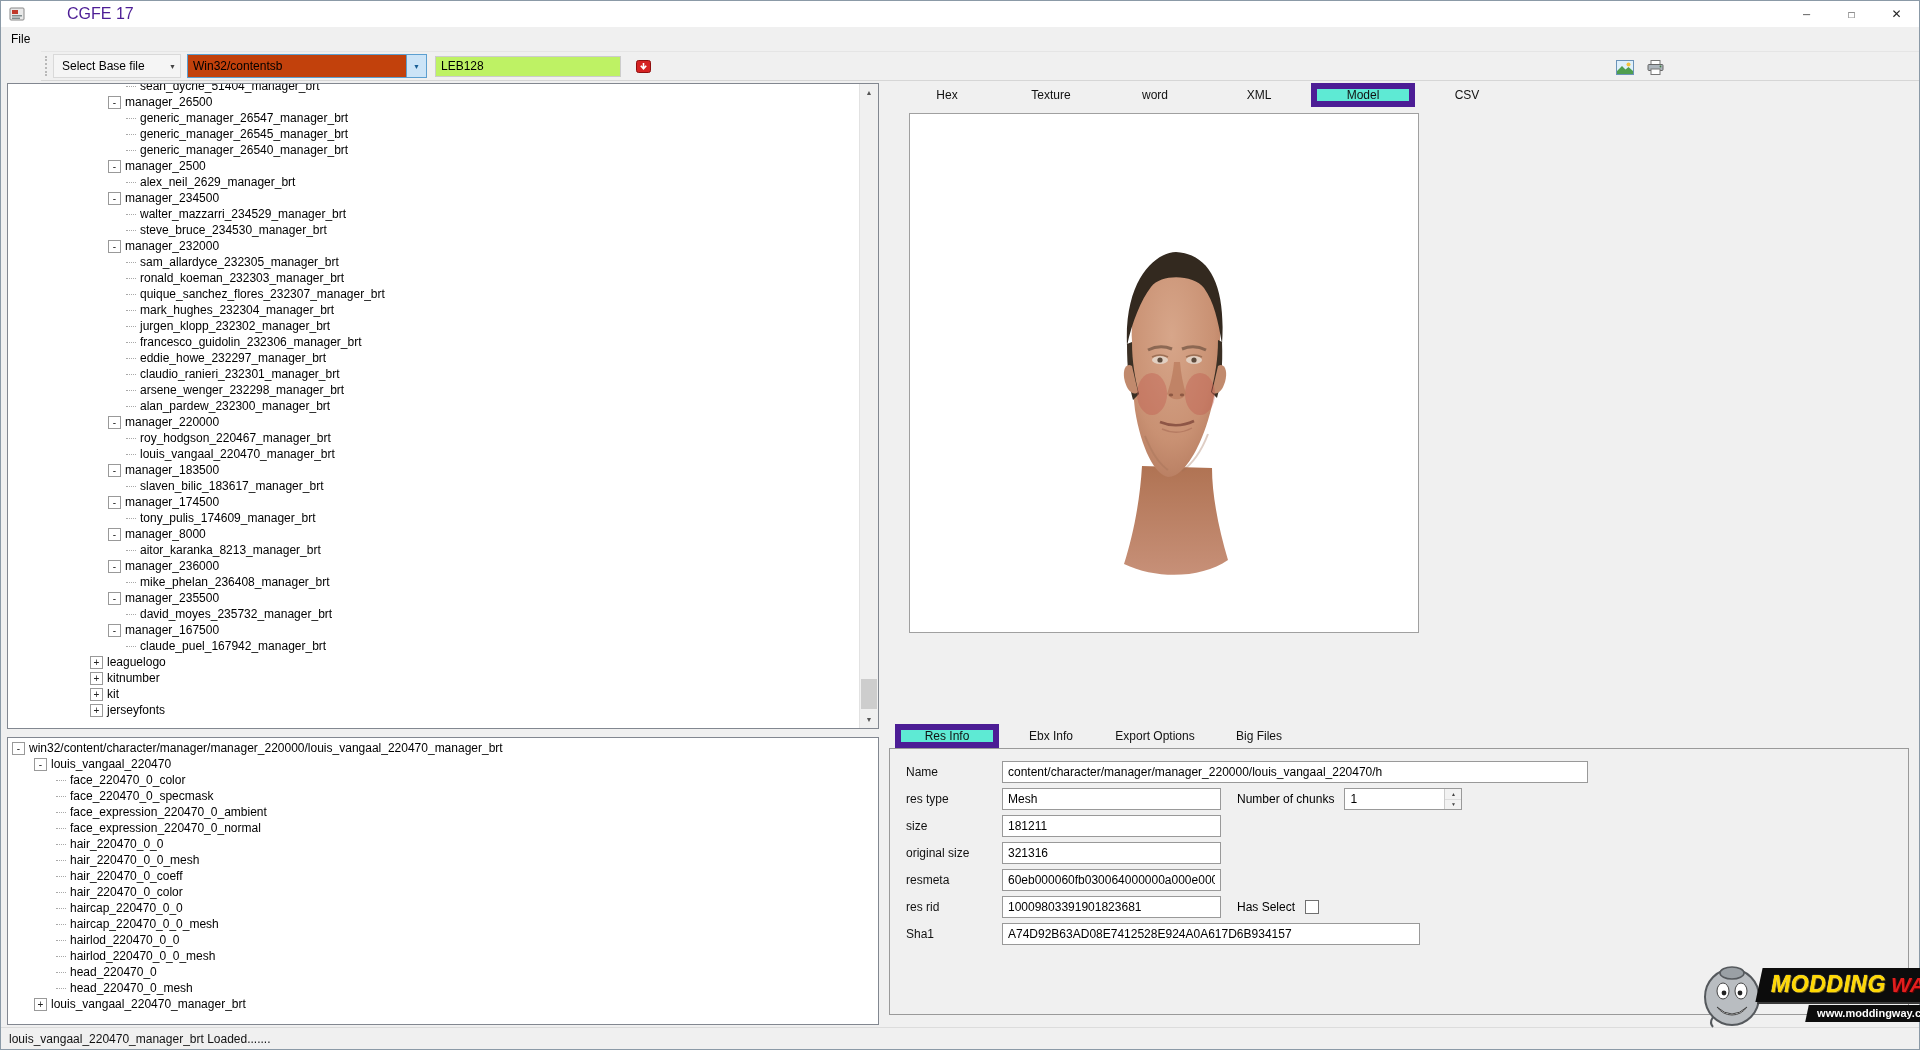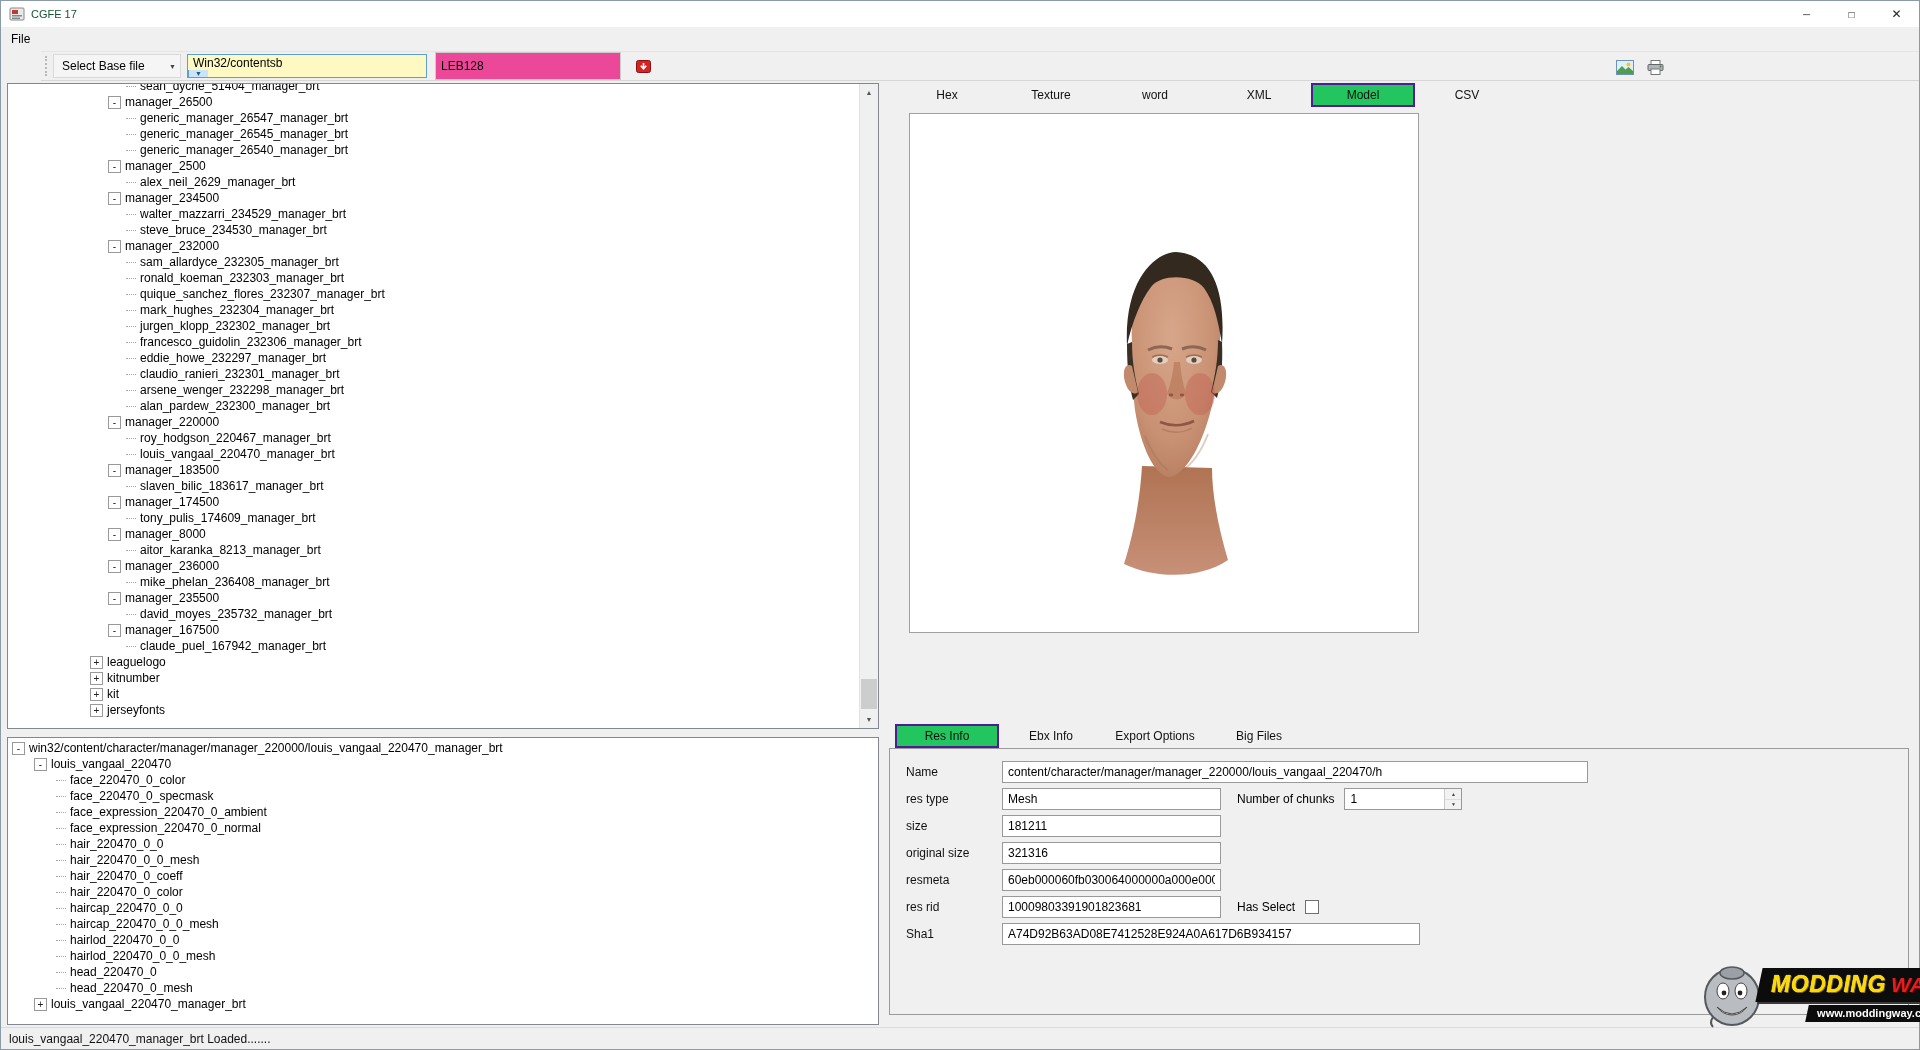--- a/index.html
+++ b/index.html
@@ -6,38 +6,38 @@
   html,body { width:1920px; height:1050px; overflow:hidden; }
   body {
     font-family: "Liberation Sans", "DejaVu Sans", sans-serif;
     font-size: 12px; color:#000; background:#f0f0f0; cursor: default;
   }
   .window { position:absolute; inset:0; border:1px solid #8b9aa7; display:flex; flex-direction:column; background:#f0f0f0; }
 
   
   .titlebar { height:26px; background:#ffffff; display:flex; align-items:center; flex:none; }
   .app-icon { width:16px; height:16px; margin:0 6px 0 8px; flex:none; }
-  .title-text { font-size:11px; color:#14532d; }
+  .title-text { font-size:16px; color:#4c1d95;margin-left:36px; }
   .win-controls { margin-left:auto; display:flex; height:100%; }
   .win-btn { width:45px; height:100%; display:flex; align-items:center; justify-content:center; font-size:10px; color:#222; }
   .win-btn.close { font-size:12px; }
 
   
   .menubar { height:24px; background:#f0f0f0; display:flex; align-items:center; flex:none; border-bottom:1px solid #f0f0f0; }
   .menu-item { padding:0 10px; height:100%; display:flex; align-items:center; }
 
   
   .toolbar { height:30px; background:#f0f0f0; border-bottom:1px solid #d6d6d6; border-top:1px solid #e5e5e5; display:flex; align-items:center; flex:none; position:relative;margin-left:40px; }
   .grip { width:4px; height:20px; margin:0 4px 0 4px; border-left:2px dotted #b8b8b8; }
   .combo-flat { height:24px; width:128px; display:flex; align-items:center; padding:0 4px 0 8px; border:1px solid #d9d9d9; background:#f5f5f5; margin-right:6px; }
   .combo-flat .arrow { margin-left:auto; font-size:7px; color:#444; }
-  .combo-box { height:24px; width:240px; display:flex; align-items:stretch; border:1px solid #5c9fd0; background:#fef9c3; margin-right:8px;flex-direction:column; }
+  .combo-box { height:24px; width:240px; display:flex; align-items:stretch; border:1px solid #5c9fd0; background:#c2410c; margin-right:8px; }
   .combo-box .cb-text { flex:1; display:flex; align-items:center; padding-left:5px; }
   .combo-box .cb-btn { width:20px; background:#cce4f7; border-left:1px solid #5c9fd0; display:flex; align-items:center; justify-content:center; font-size:7px; color:#1a5e94; }
-  .leb-input { height:28px; width:186px; border:1px solid #cccccc; background:#ec4899; font:12px "Liberation Sans", sans-serif; padding:0 5px; margin-right:10px; }
+  .leb-input { height:21px; width:186px; border:1px solid #cccccc; background:#bef264; font:12px "Liberation Sans", sans-serif; padding:0 5px; margin-right:10px; }
   .tool-icon-btn { width:24px; height:24px; display:flex; align-items:center; justify-content:center; }
   .tb-right { position:absolute; left:1572px; top:3px; display:flex; gap:6px; }
 
   
   .main { flex:1; display:flex; overflow:hidden; }
   .left-col { width:878px; flex:none; display:flex; flex-direction:column; padding:2px 0 2px 6px; }
   .tree-panel { border:1px solid #828790; background:#fff; overflow:hidden; position:relative; }
   .tree-top { height:646px; flex:none; }
   .h-splitter { height:8px; flex:none; }
   .tree-bottom { flex:1; }
@@ -53,21 +53,21 @@
   
   .vscroll { position:absolute; top:0; right:0; bottom:0; width:19px; background:#f0f0f0; border-left:1px solid #e2e2e2; }
   .vs-arrow { height:17px; display:flex; align-items:center; justify-content:center; font-size:7px; color:#555; }
   .vs-arrow.down { position:absolute; bottom:0; left:0; right:0; }
   .vs-thumb { position:absolute; left:1px; right:1px; bottom:19px; height:30px; background:#cdcdcd; }
 
   
   .right-col { flex:1; display:flex; flex-direction:column; padding:2px 6px 0 8px; overflow:hidden; }
   .tabstrip { display:flex; height:24px; flex:none; margin-left:8px; align-items:stretch; }
   .tab { width:104px; display:flex; align-items:center; justify-content:center; font-size:12px; color:#111; }
-  .tab.active { background:#22c55e; border:2px solid #4c1d95; }
+  .tab.active { background:#5eead4; border:6px solid #4c1d95; }
   .model-viewport { margin:6px 0 0 22px; width:510px; height:520px; flex:none; background:#fff; border:1px solid #a0a0a0; position:relative; }
   .model-stage { position:absolute; inset:0; }
   .model-stage svg { position:absolute; left:160px; top:112px; }
   .right-spacer { flex:1; }
 
   .res-box { height:267px; flex:none; margin:0 4px 12px 2px; border:1px solid #9a9a9a; background:#f0f0f0; padding:12px 14px 0 16px; }
   .frow { display:flex; align-items:center; height:22px; margin-bottom:5px; }
   .flabel { width:96px; flex:none; font-size:12px; color:#111; }
   .finput { height:22px; border:1px solid #999; background:#fff; font:12px "Liberation Sans", sans-serif; padding:0 5px; color:#000; }
   .w-name { width:586px; }

